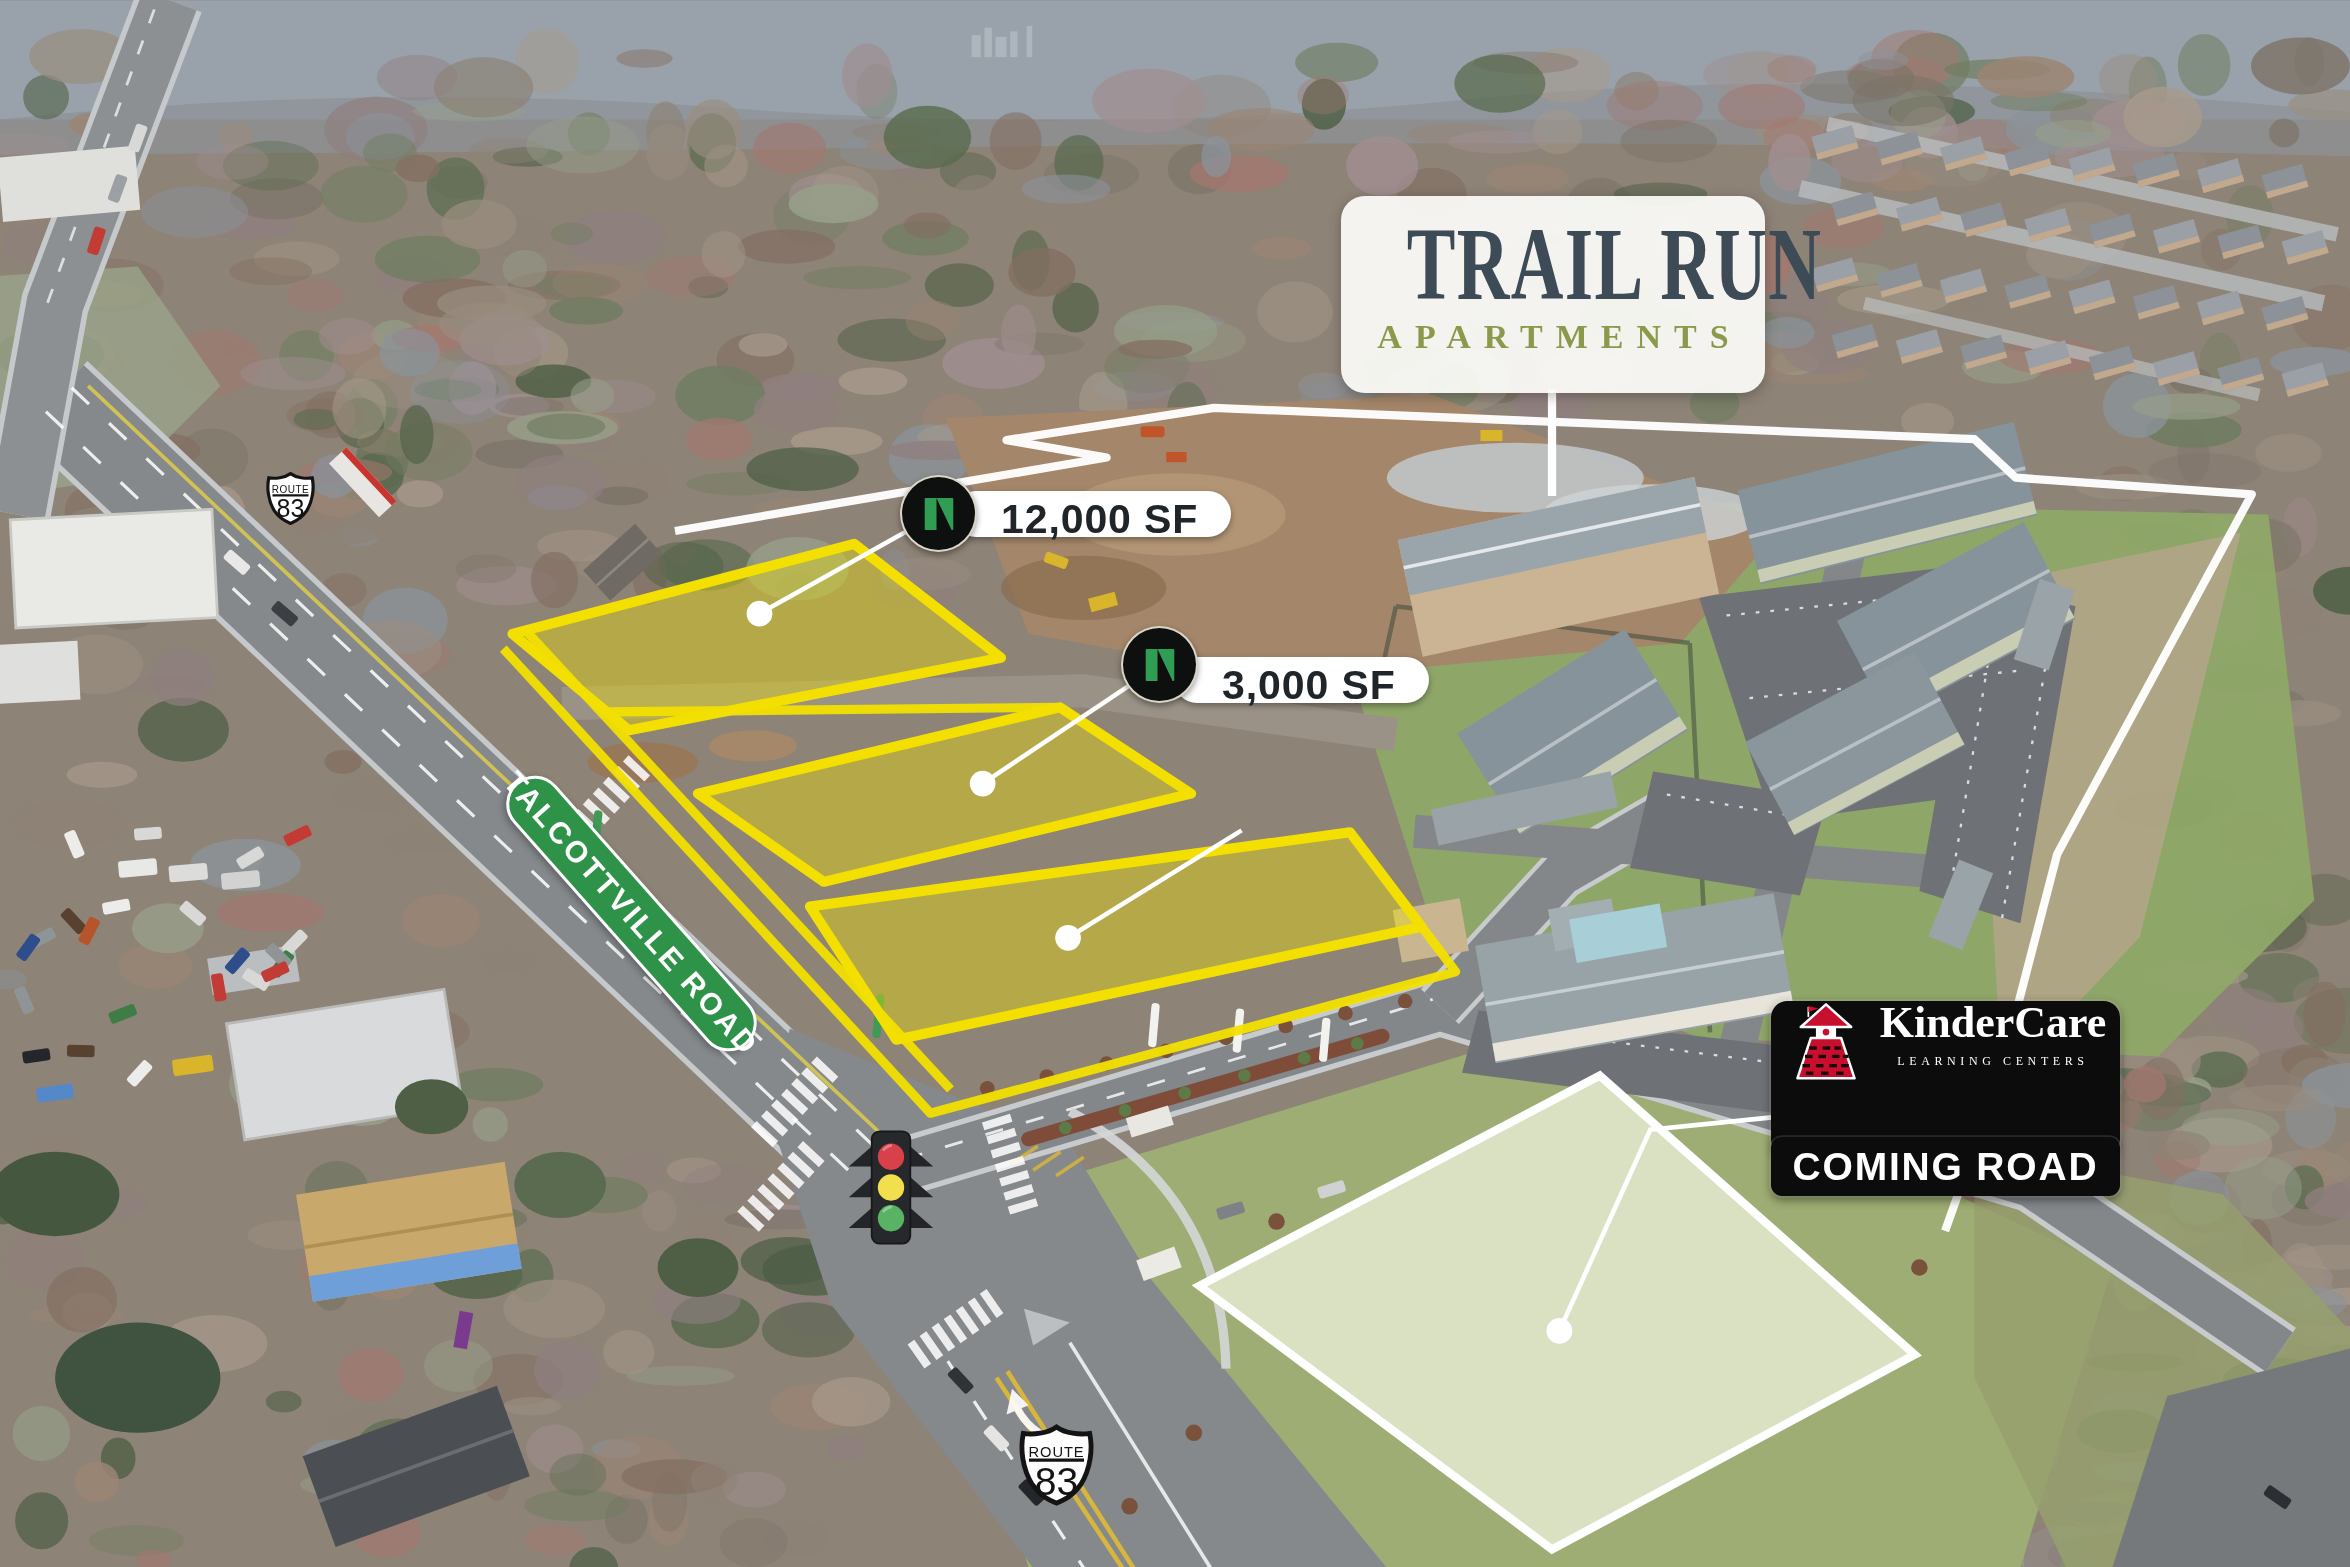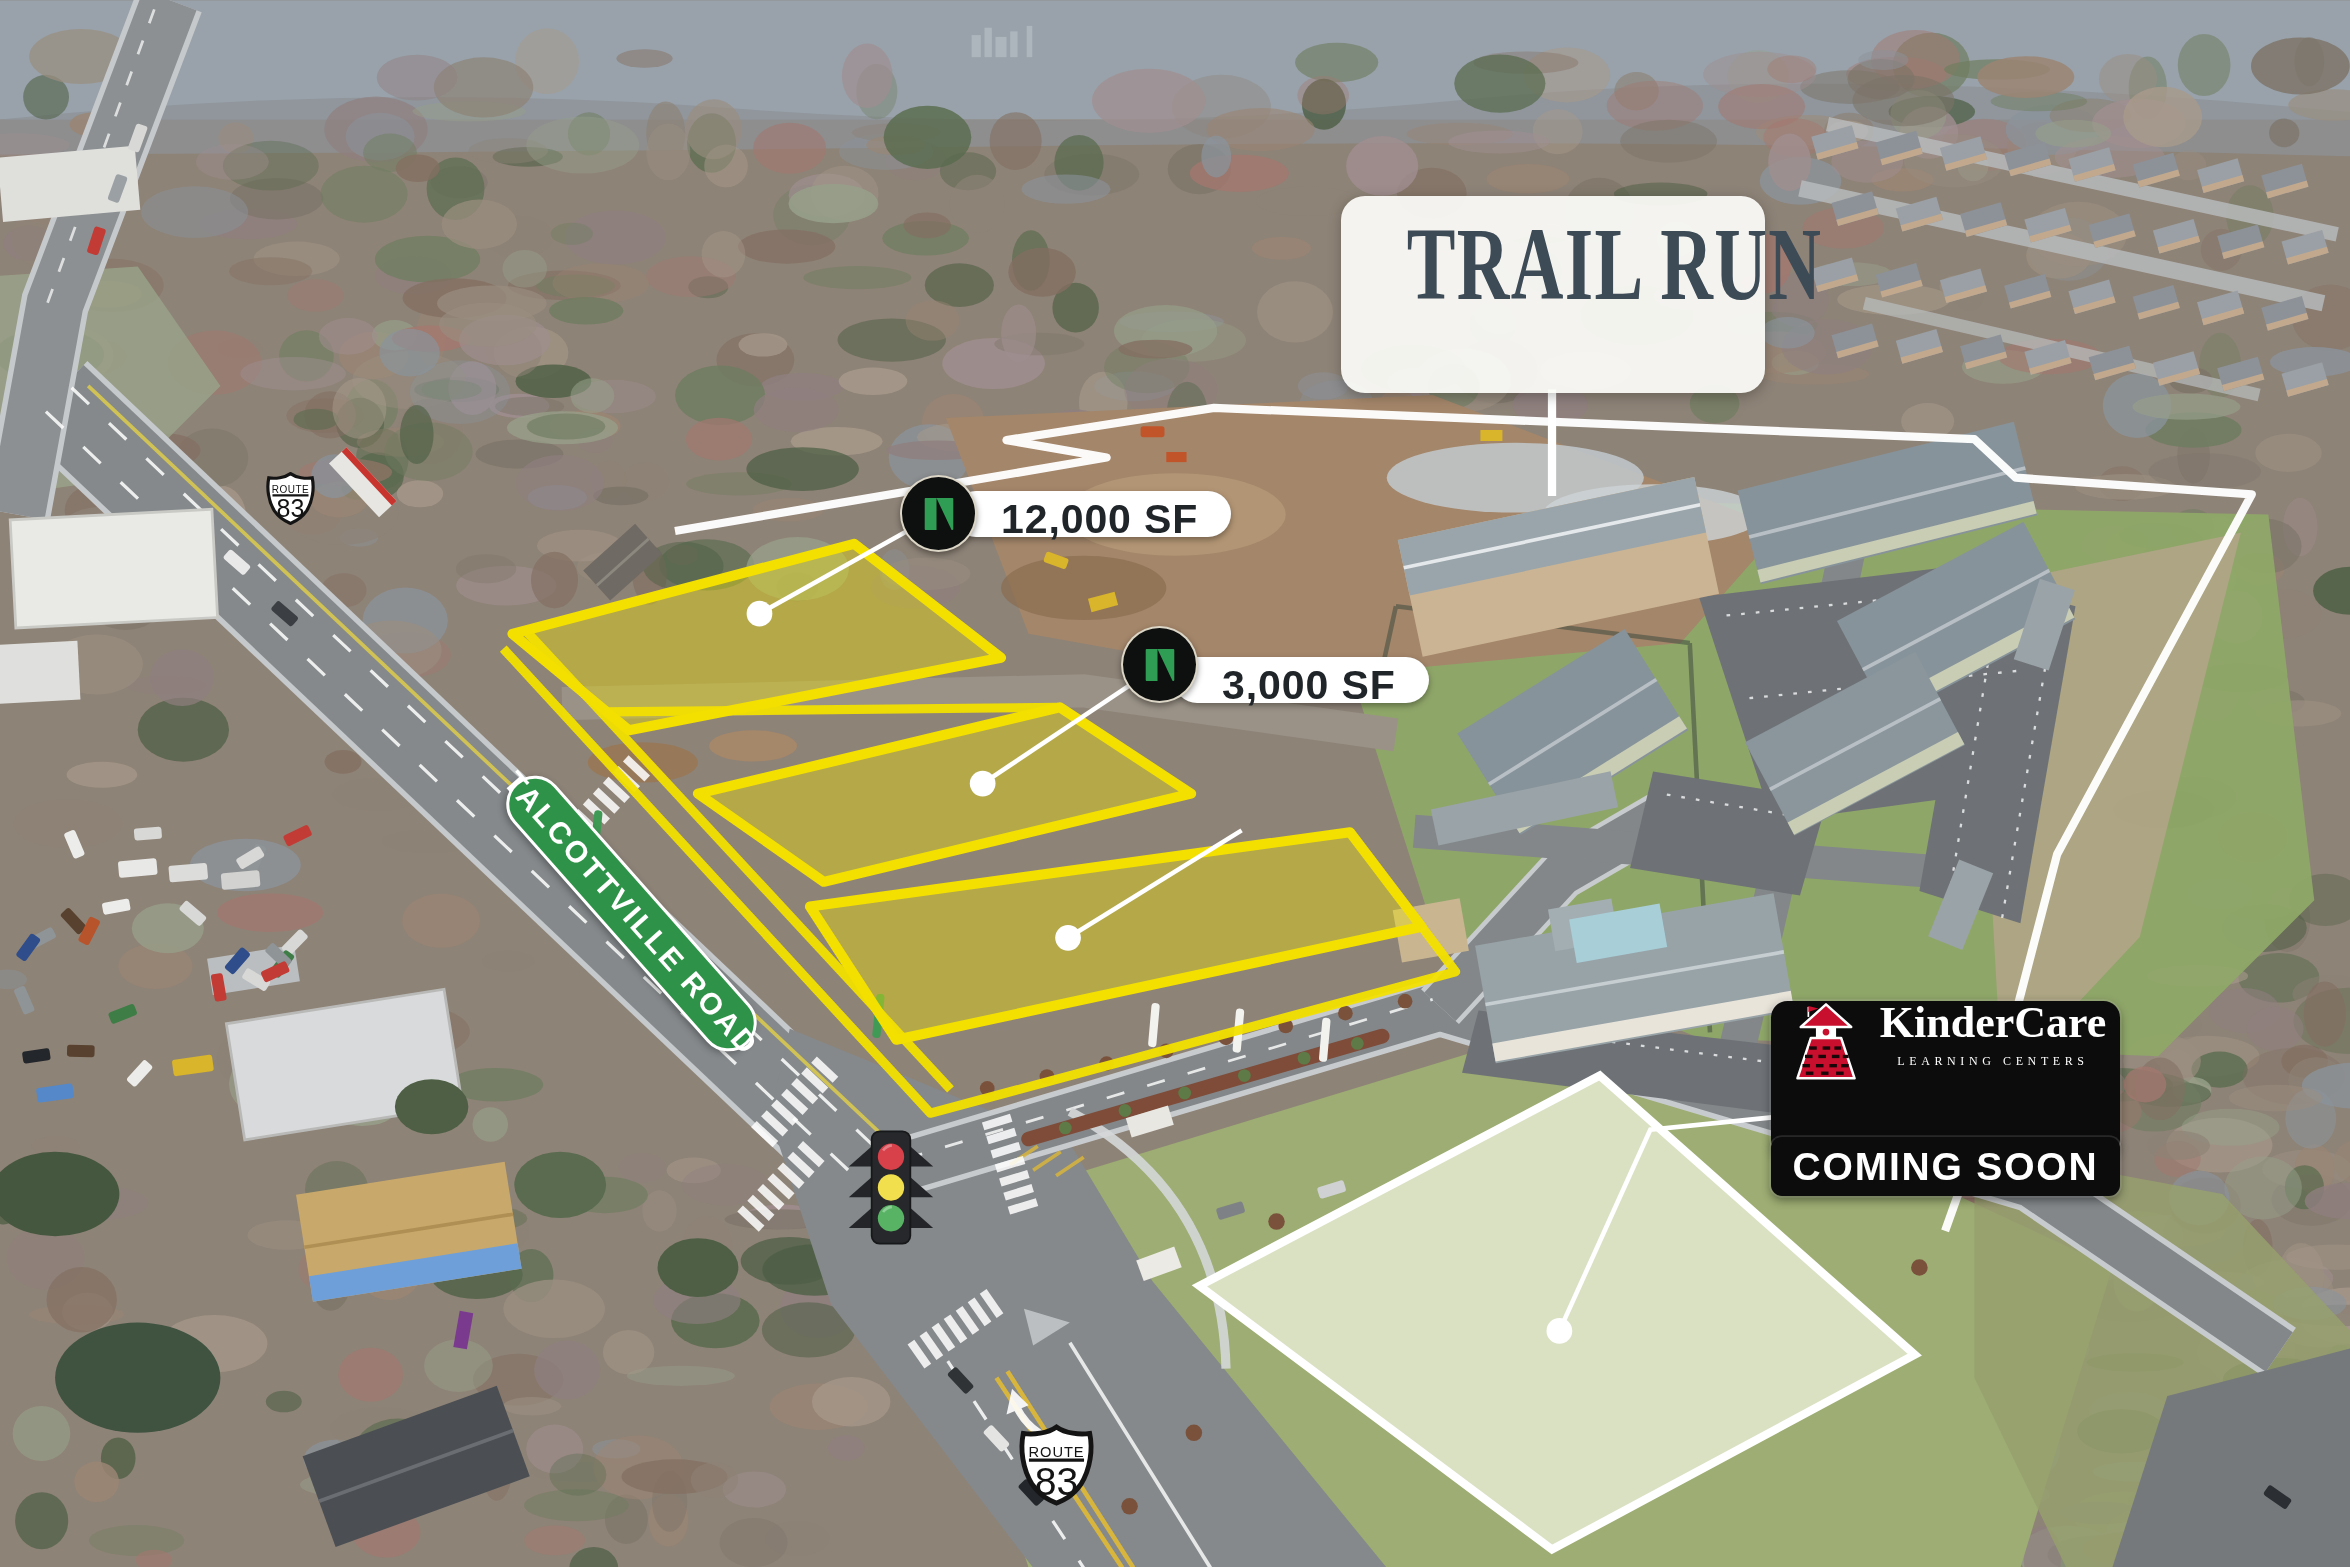--- a/index.html
+++ b/index.html
@@ -1110,20 +1110,21 @@
   <g fill="#ffffff">
     <circle cx="827" cy="668" r="14"></circle>
         <circle cx="1070" cy="853" r="14"></circle>
     <circle cx="1163" cy="1021" r="14"></circle>
         <circle cx="1698" cy="1449" r="14"></circle>
   </g>
 </svg>
 
 <div class="sign-trailrun">
   <div class="tr-title">TRAIL RUN</div>
+  <div class="tr-sub">APARTMENTS</div>
 </div>
 
 <div class="plabel" id="label-12000">
   <span class="disc">
     <svg viewBox="0 0 100 100">
           <rect x="16" y="12" width="68" height="76" rx="2" style="fill:var(--logo-green)"></rect>
           <polygon points="44,12 80,88 44,88" fill="#0e100f"></polygon>
         </svg>
   </span>
   <span class="pill">12,000 SF</span>
@@ -1203,16 +1204,16 @@
           <rect x="44" y="84" width="9" height="4"></rect>
           <rect x="62" y="84" width="9" height="4"></rect>
     </g>
   </svg>
   <div class="kc-text">
     <div class="kc-brand">KinderCare</div>
     <div class="kc-tag">LEARNING CENTERS</div>
   </div>
 </div>
 
-<div class="kc-coming">COMING SOON</div>
+<div class="kc-coming">COMING ROAD</div>
 
 </div>
 
 
 </body></html>

